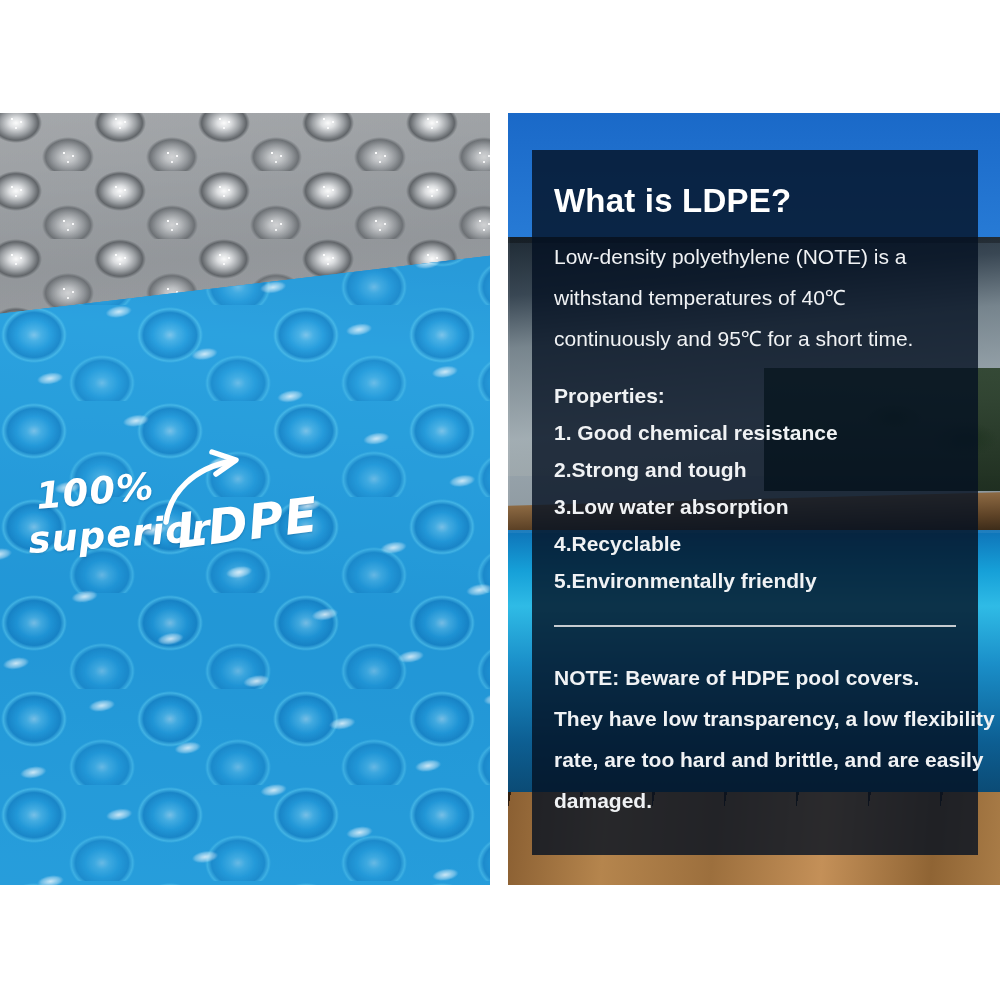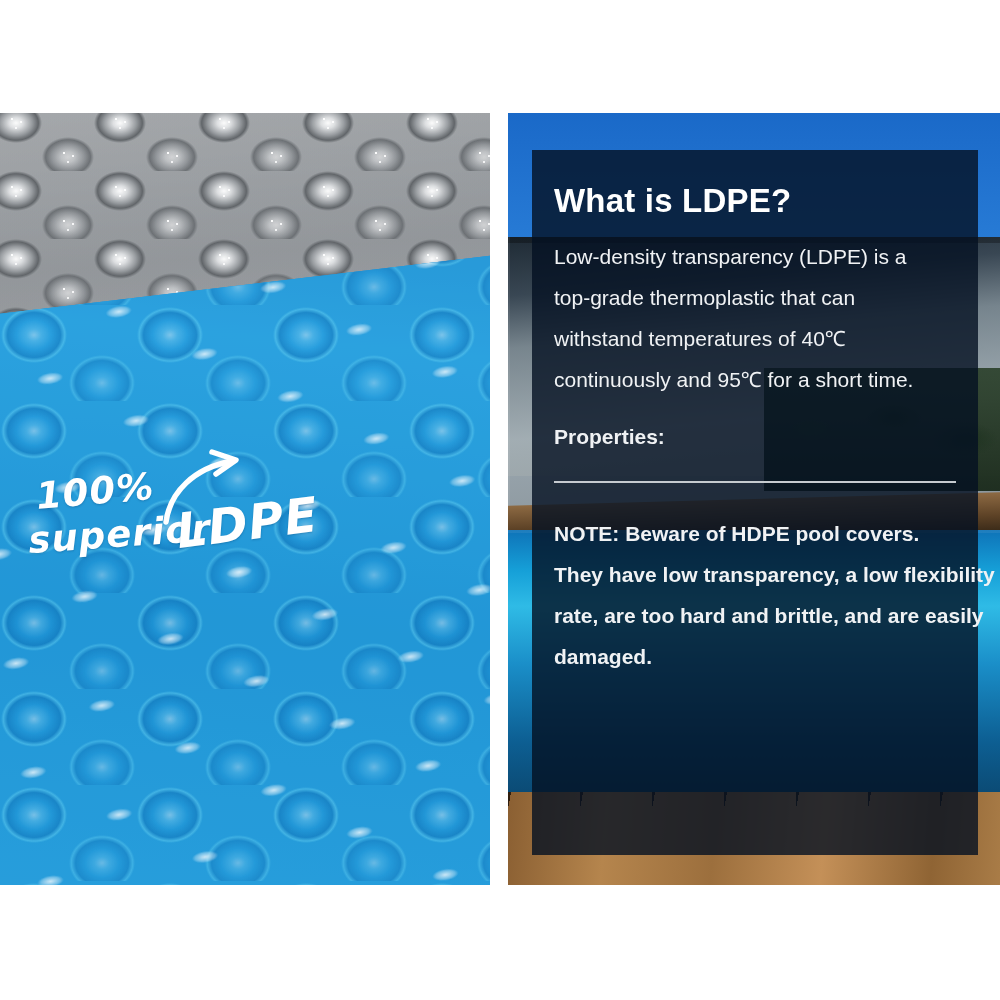--- a/index.html
+++ b/index.html
@@ -307,30 +307,36 @@
     <div class="photo-hedge"></div>
     <div class="photo-deckedge"></div>
     <div class="photo-water"></div>
     <div class="photo-deck"></div>
 
     <div id="text-overlay">
 
       <h1 id="panel-title">What is LDPE?</h1>
 
       <div>
-        <div class="body-line">Low-density transparency (LDPE) is a</div>
-        <div class="body-line">top-grade thermoplastic that can</div>
+        <div class="body-line">Low-density polyethylene (NOTE) is a</div>
         <div class="body-line">withstand temperatures of 40℃</div>
         <div class="body-line">continuously and 95℃ for a short time.</div>
       </div>
 
       <div class="spacer-sm"></div>
 
       <div class="list-line">Properties:</div>
 
+      <div>
+        <div class="list-line">1. Good chemical resistance</div>
+        <div class="list-line">2.Strong and tough</div>
+        <div class="list-line">3.Low water absorption</div>
+        <div class="list-line">4.Recyclable</div>
+        <div class="list-line">5.Environmentally friendly</div>
+      </div>
 
       <hr id="overlay-divider">
 
       <div>
         <div class="note-line">NOTE: Beware of HDPE pool covers.</div>
         <div class="note-line">They have low transparency, a low flexibility</div>
         <div class="note-line">rate, are too hard and brittle, and are easily</div>
         <div class="note-line">damaged.</div>
       </div>
 

